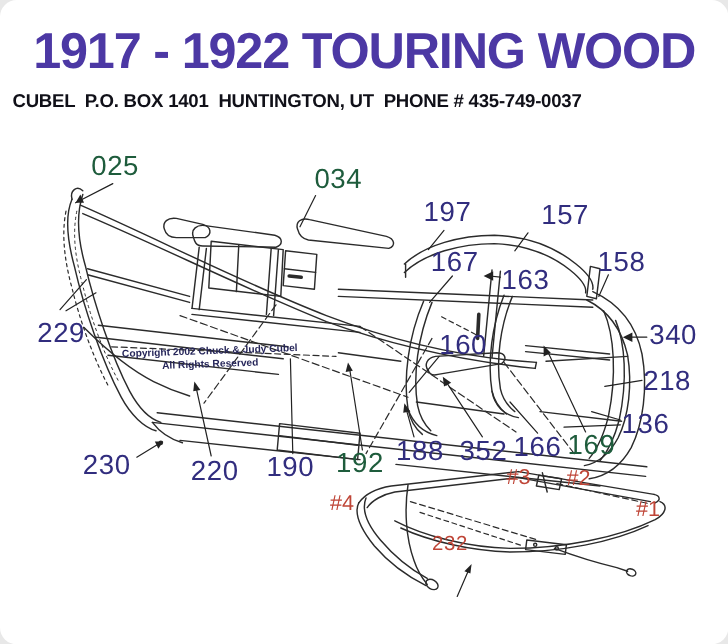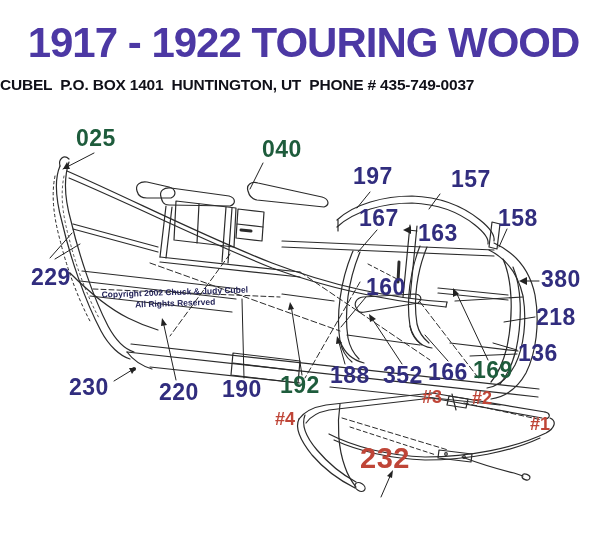--- a/index.html
+++ b/index.html
@@ -1,37 +1,38 @@
 <!DOCTYPE html>
 <html><head>
 <meta charset="utf-8">
 <style>
   html,body{margin:0;padding:0;background:#e8e8e8;}
   .page{
     position:relative;width:607px;height:537px;margin:0 auto;
     background:#ffffff;overflow:hidden;
     font-family:"Liberation Sans", sans-serif;
+    border-radius:14px;
   }
   .hdr{position:absolute;left:0;top:0;width:607px;text-align:center;}
   .title{
     position:absolute;left:0;top:22px;width:607px;
     font-size:42px;font-weight:bold;letter-spacing:-1px;line-height:1;
     text-align:center;white-space:pre;
   }
   .subtitle{
     position:absolute;left:0;top:76px;width:495px;
     font-size:15.5px;font-weight:bold;color:#101018;letter-spacing:-0.2px;
-    text-align:left;white-space:pre;
+    text-align:center;white-space:pre;
   }
   .lbl{
-    position:absolute;font-weight:bold;font-size:23px;line-height:1;
+    position:absolute;font-weight:normal;font-size:23px;line-height:1;
     letter-spacing:0.5px;white-space:nowrap;
   }
   .lbl.sm{font-size:18px;letter-spacing:0;}
-  .lbl.lg{font-size:29px;}
+  .lbl.lg{font-size:17px;}
   .copyright{
     position:absolute;left:100px;top:287px;width:150px;
     font-size:8.5px;font-weight:bold;color:#26265a;line-height:1.25;
     text-align:center;transform:rotate(-2deg);
   }
   svg.art{position:absolute;left:0;top:0;}
 </style>
 </head>
 <body>
 
@@ -193,27 +194,27 @@
       <polygon points="63,169 67,162 70,169"></polygon>
     </g>
   </svg>
 
   <div class="copyright">
     <div>Copyright 2002 Chuck &amp; Judy Cubel</div>
     <div>All Rights Reserved</div>
   </div>
 
   <div class="lbl" style="left: 76px; top: 127px; color: rgb(30, 92, 60);">025</div>
-  <div class="lbl" style="left: 262px; top: 138px; color: rgb(30, 92, 60);">040</div>
+  <div class="lbl" style="left: 262px; top: 138px; color: rgb(30, 92, 60);">034</div>
   <div class="lbl" style="left: 353px; top: 165px; color: rgb(49, 45, 126);">197</div>
   <div class="lbl" style="left: 423px; top: 168px; color: rgb(49, 45, 126); margin-left: 28px;">157</div>
   <div class="lbl" style="left: 359px; top: 207px; color: rgb(49, 45, 126);">167</div>
   <div class="lbl" style="left: 418px; top: 222px; color: rgb(49, 45, 126);">163</div>
   <div class="lbl" style="left: 498px; top: 207px; color: rgb(49, 45, 126);">158</div>
-  <div class="lbl" style="left: 541px; top: 268px; color: rgb(49, 45, 126);">380</div>
+  <div class="lbl" style="left: 541px; top: 268px; color: rgb(49, 45, 126);">340</div>
   <div class="lbl" style="left: 536px; top: 306px; color: rgb(49, 45, 126);">218</div>
   <div class="lbl" style="left: 518px; top: 342px; color: rgb(49, 45, 126);">136</div>
   <div class="lbl" style="left: 31px; top: 266px; color: rgb(49, 45, 126);">229</div>
   <div class="lbl" style="left: 366px; top: 276px; color: rgb(49, 45, 126);">160</div>
   <div class="lbl" style="left: 69px; top: 376px; color: rgb(49, 45, 126);">230</div>
   <div class="lbl" style="left: 159px; top: 381px; color: rgb(49, 45, 126);">220</div>
   <div class="lbl" style="left: 222px; top: 378px; color: rgb(49, 45, 126);">190</div>
   <div class="lbl" style="left: 280px; top: 374px; color: rgb(30, 92, 60);">192</div>
   <div class="lbl" style="left: 330px; top: 364px; color: rgb(49, 45, 126);">188</div>
   <div class="lbl" style="left: 383px; top: 364px; color: rgb(49, 45, 126);">352</div>

